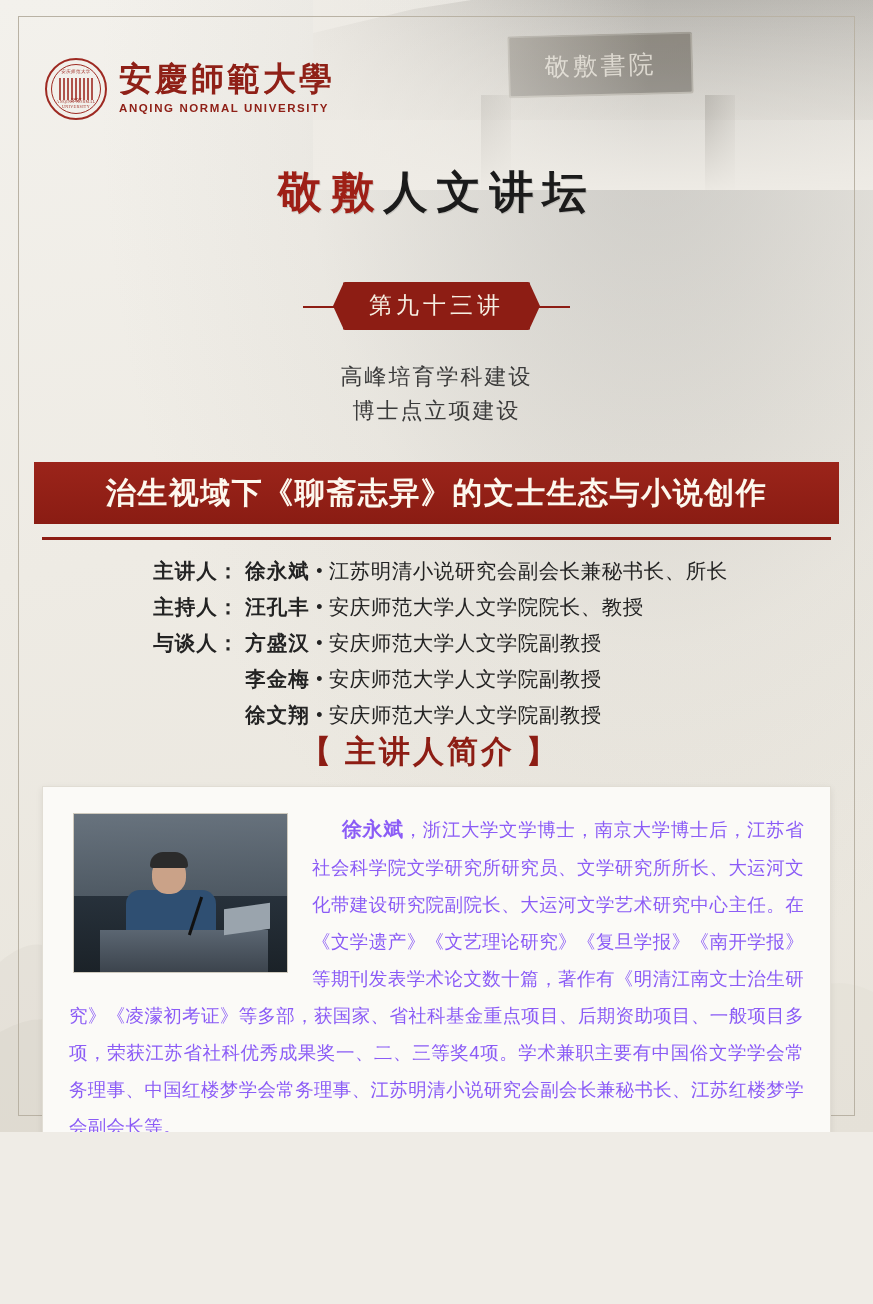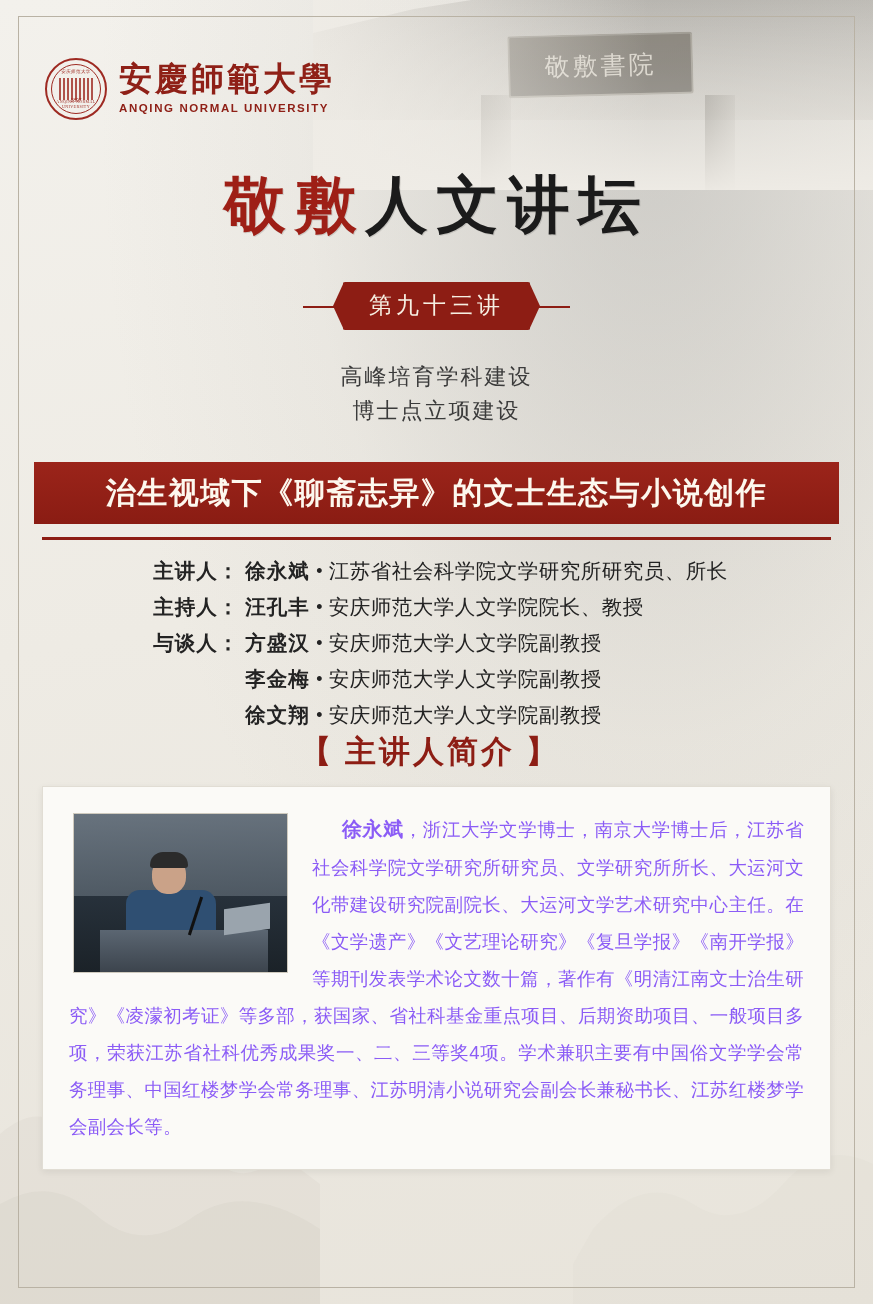--- a/index.html
+++ b/index.html
@@ -8,21 +8,21 @@
     width: 873px;
     height: 1304px;
     font-family: "Liberation Sans", sans-serif;
     background: #efece6;
     overflow: hidden;
   }
 
   .poster {
     position: relative;
     width: 873px;
-    height: 1304px;
+    height: 1132px;
     background:
       radial-gradient(ellipse at 75% 8%, rgba(120,120,118,0.30) 0%, rgba(180,178,172,0.10) 38%, rgba(0,0,0,0) 60%),
       linear-gradient(170deg, #f3f1ec 0%, #eeebe4 45%, #e8e4db 100%);
     overflow: hidden;
   }
 
   
   .wash {
     position: absolute;
     left: 0; bottom: 0;
@@ -153,21 +153,21 @@
     letter-spacing: 1.6px;
     margin-top: 7px;
   }
 
   
   .main-title {
     position: absolute;
     left: 0; right: 0; top: 163px;
     text-align: center;
     font-family: "Liberation Serif", serif;
-    font-size: 62px;
+    font-size: 44px;
     font-weight: bold;
     letter-spacing: 9px;
     color: #1b1b1b;
     text-shadow: 1px 1px 0 rgba(0,0,0,0.12);
   }
   .main-title .red { color: #9e1f16; }
 
   
   .badge-wrap {
     position: absolute;
@@ -426,21 +426,21 @@
     </div>
     <div class="topic-rule"></div>
 
     <div class="people">
       <div class="people-inner">
 
         <div class="person-row">
           <span class="p-role">主讲人：</span>
           <span class="p-name">徐永斌</span>
           <span class="p-dot">•</span>
-          <span class="p-desc">江苏省社会科学院文学研究所研究员、所长</span>
+          <span class="p-desc">江苏明清小说研究会副会长兼秘书长、所长</span>
         </div>
 
         <div class="person-row">
           <span class="p-role">主持人：</span>
           <span class="p-name">汪孔丰</span>
           <span class="p-dot">•</span>
           <span class="p-desc">安庆师范大学人文学院院长、教授</span>
         </div>
 
         <div class="person-row">

